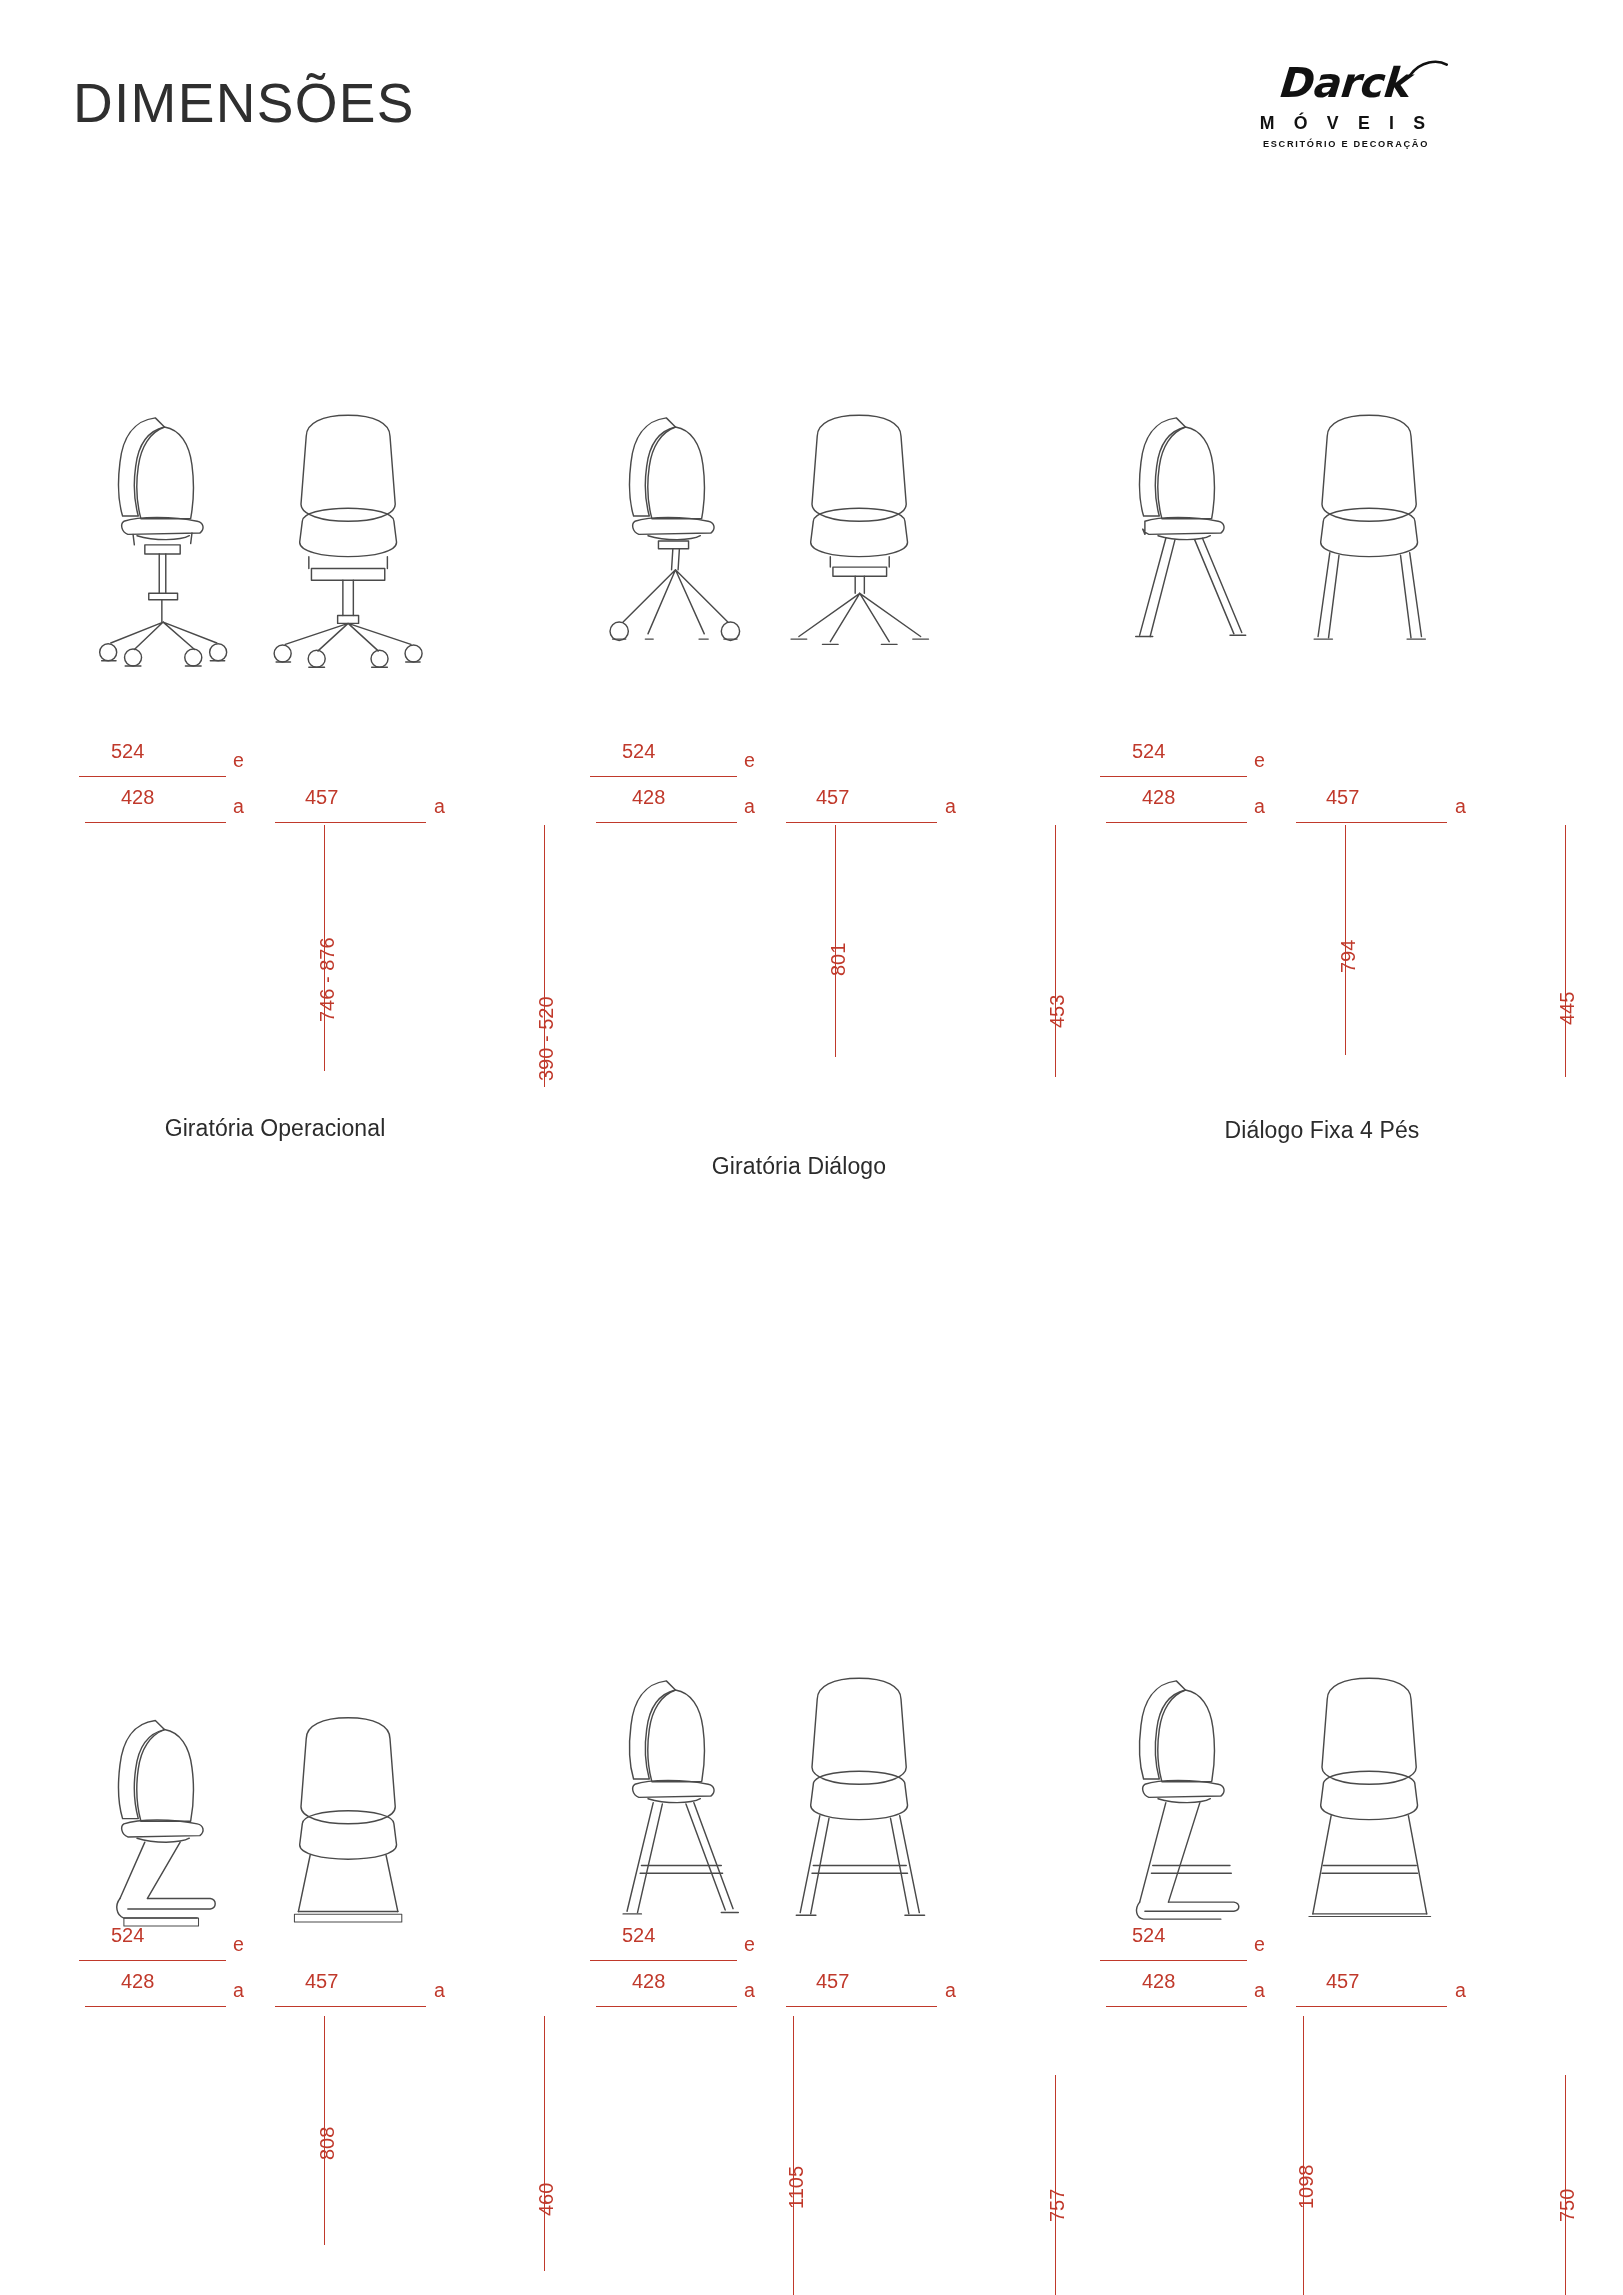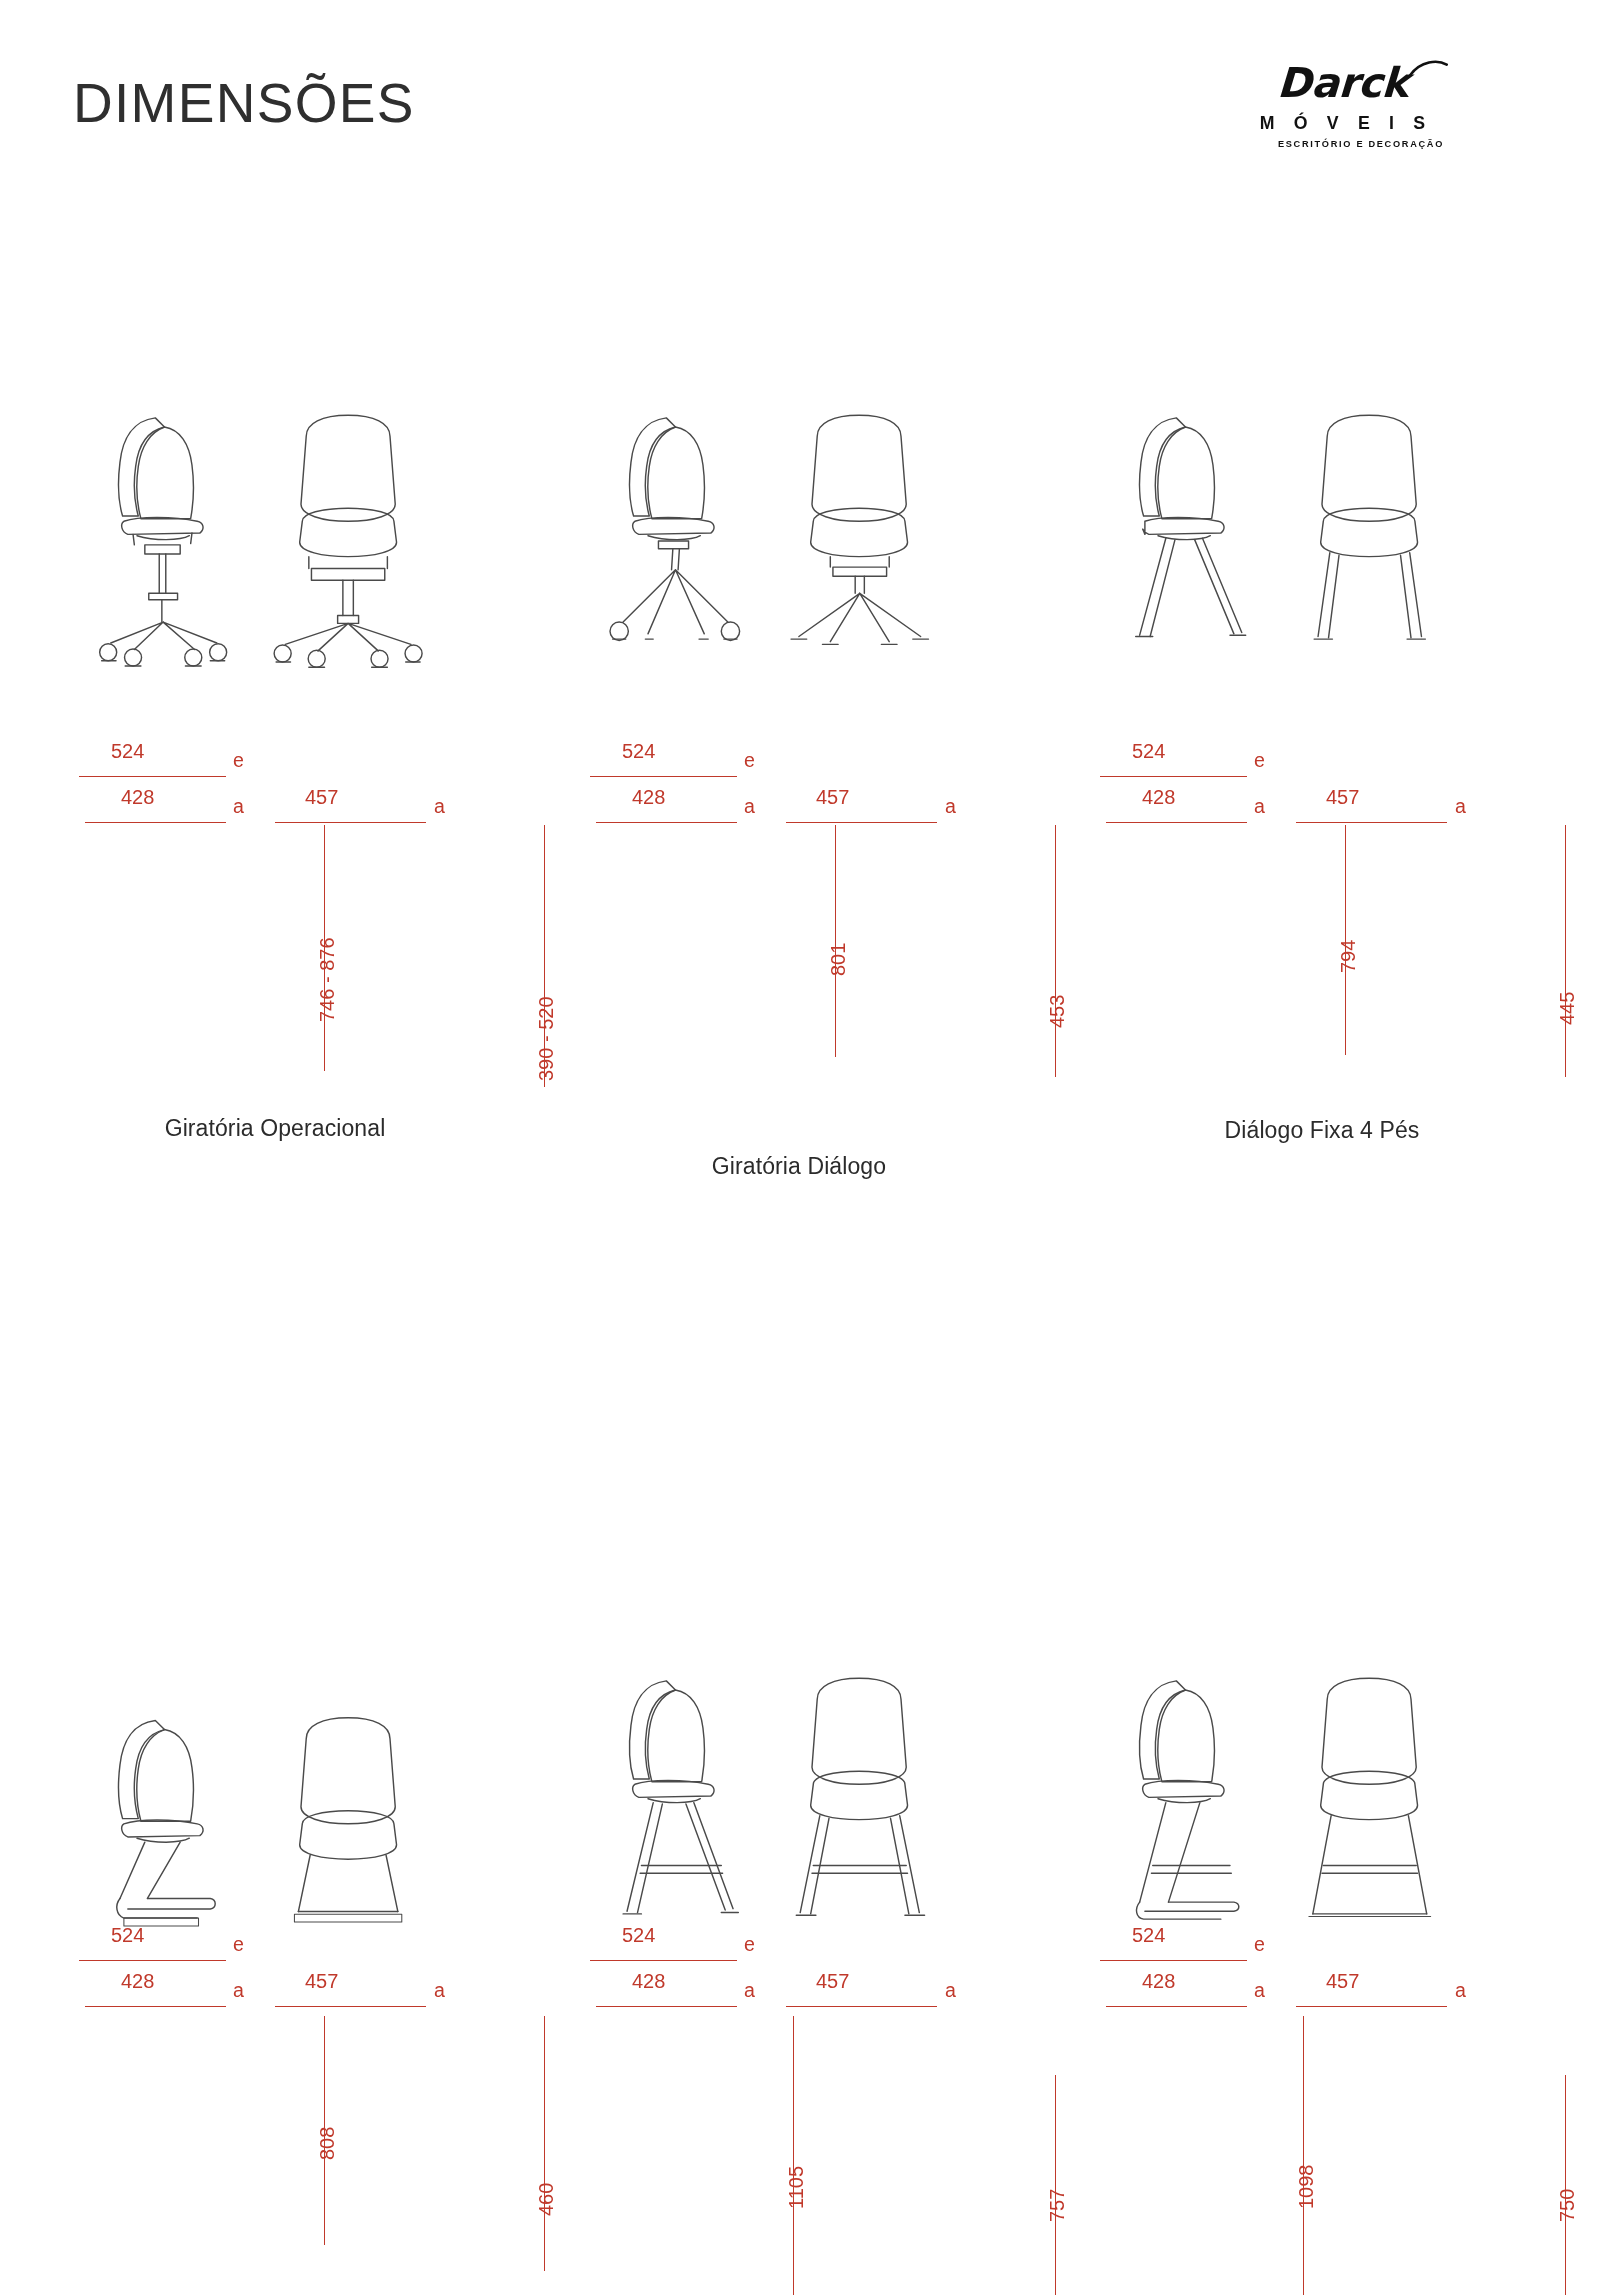--- a/index.html
+++ b/index.html
@@ -57,21 +57,20 @@
     font-weight: bold;
     letter-spacing: 7.2px;
     color: #111;
   }
   .brand-sub2 {
     margin-top: 4.6px;
     font-size: 9.2px;
     font-weight: bold;
     letter-spacing: 1.7px;
     color: #111;
-    text-align: right;
   }
   .brand-swoosh {
     position: absolute;
     right: 73px;
     top: 41px;
     width: 39px;
     height: 19.6px;
   }
 
   

